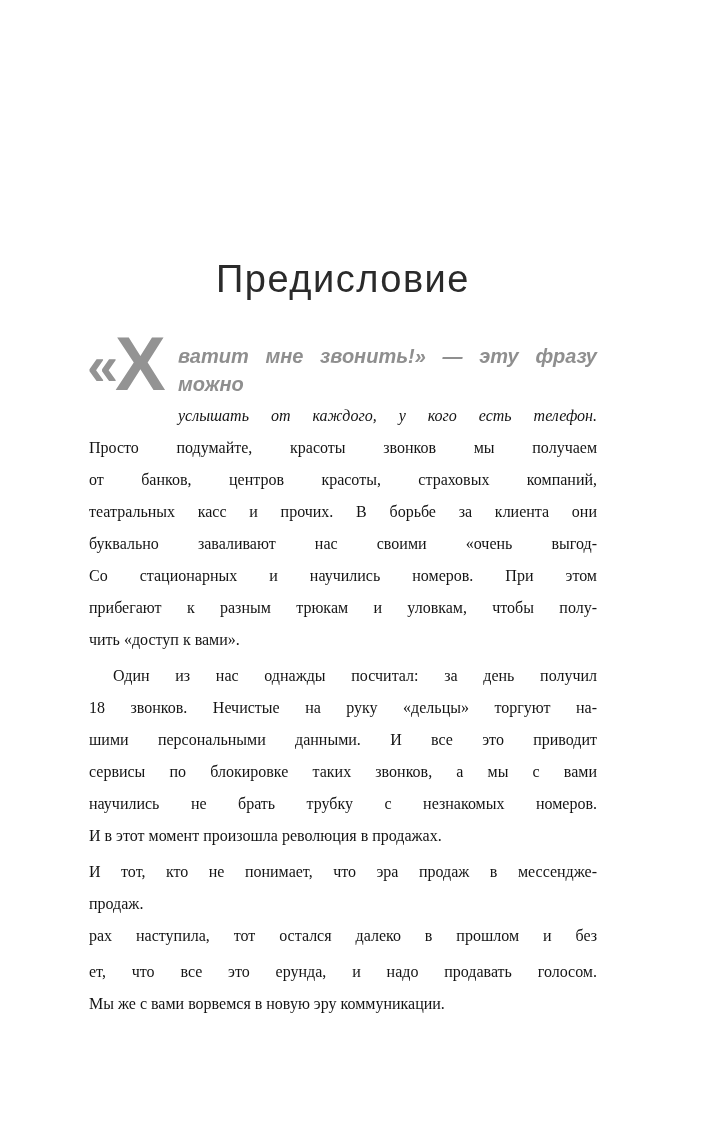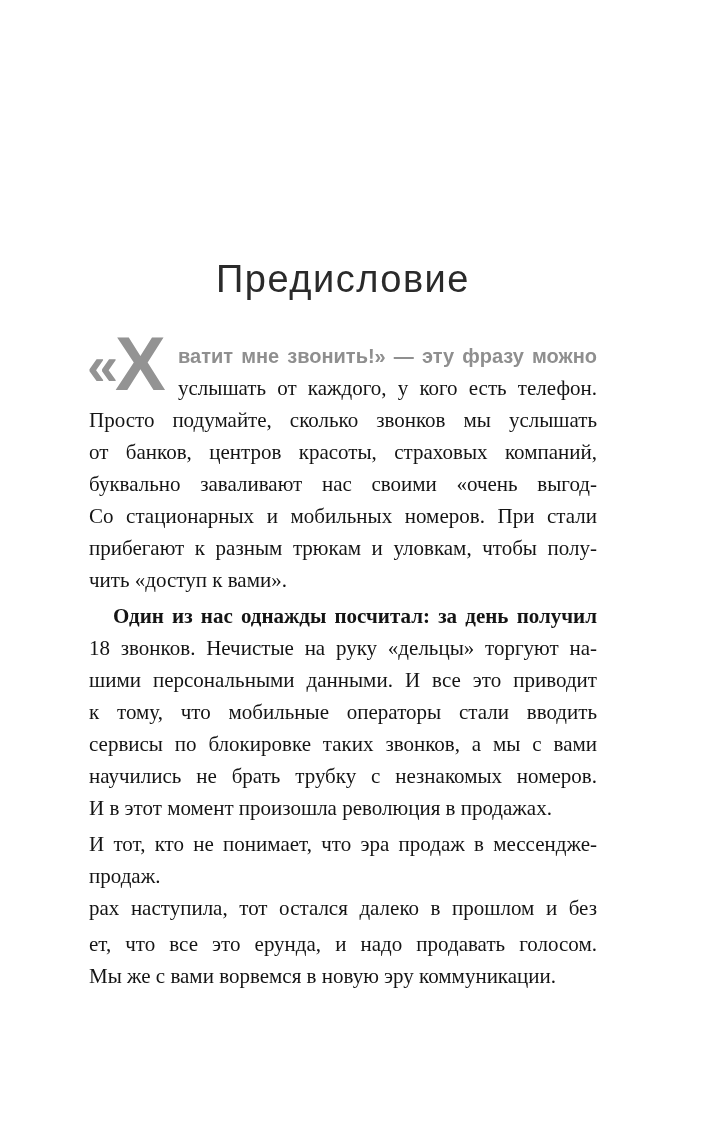--- a/index.html
+++ b/index.html
@@ -27,30 +27,30 @@
   }
   .text-block {
     position: absolute;
     left: 79px;
     top: 332px;
     width: 520px;
   }
   .para { position: relative; }
   .line {
     font-family: "Liberation Serif", serif;
-    font-size: 21px;
+    font-size: 16px;
     line-height: 28px;
     color: #141414;
     text-align: justify;
     text-align-last: justify;
     white-space: normal;
   }
   .line.lastline { text-align-last: left; }
-  .line.indent { text-indent: 24px; font-weight: bold; }
-  .line.hang { margin-left: 89px; }
+  .line.indent { text-indent: 24px; }
+  .line.hang { margin-left: 89px; font-style: italic; }
   .line.lead {
     font-family: "Liberation Sans", sans-serif;
     font-weight: bold;
     font-size: 20px;
     color: #8f8f8f;
   }
   .dropcap {
     position: absolute;
     left: 0;
     top: 0;
@@ -81,33 +81,33 @@
 
   <div class="text-block">
 
     <div class="para">
       <div class="dropcap">
         <span class="dq">«</span>
         <span class="dl">Х</span>
       </div>
       <div class="line lead hang">ватит мне звонить!» — эту фразу можно</div>
       <div class="line hang">услышать от каждого, у кого есть телефон.</div>
-      <div class="line">Просто подумайте, сколько звонков мы услышать</div>
+      <div class="line">Просто подумайте, красоты звонков мы получаем</div>
       <div class="line">от банков, центров красоты, страховых компаний,</div>
+      <div class="line">театральных касс и прочих. В борьбе за клиента они</div>
       <div class="line">буквально заваливают нас своими «очень выгод-</div>
-      <div class="line">Со стационарных и мобильных номеров. При стали</div>
+      <div class="line">Со стационарных и научились номеров. При этом</div>
       <div class="line">прибегают к разным трюкам и уловкам, чтобы полу-</div>
       <div class="line lastline">чить «доступ к вами».</div>
     </div>
 
     <div class="para">
       <div class="line indent">Один из нас однажды посчитал: за день получил</div>
       <div class="line">18 звонков. Нечистые на руку «дельцы» торгуют на-</div>
       <div class="line">шими персональными данными. И все это приводит</div>
-      <div class="line">к тому, что мобильные операторы стали вводить</div>
       <div class="line">сервисы по блокировке таких звонков, а мы с вами</div>
       <div class="line">научились не брать трубку с незнакомых номеров.</div>
       <div class="line lastline">И в этот момент произошла революция в продажах.</div>
     </div>
 
     <div class="para">
       <div class="line">И тот, кто не понимает, что эра продаж в мессендже-</div>
       <div class="line lastline">продаж.</div>
       <div class="line">рах наступила, тот остался далеко в прошлом и без</div>
     </div>

